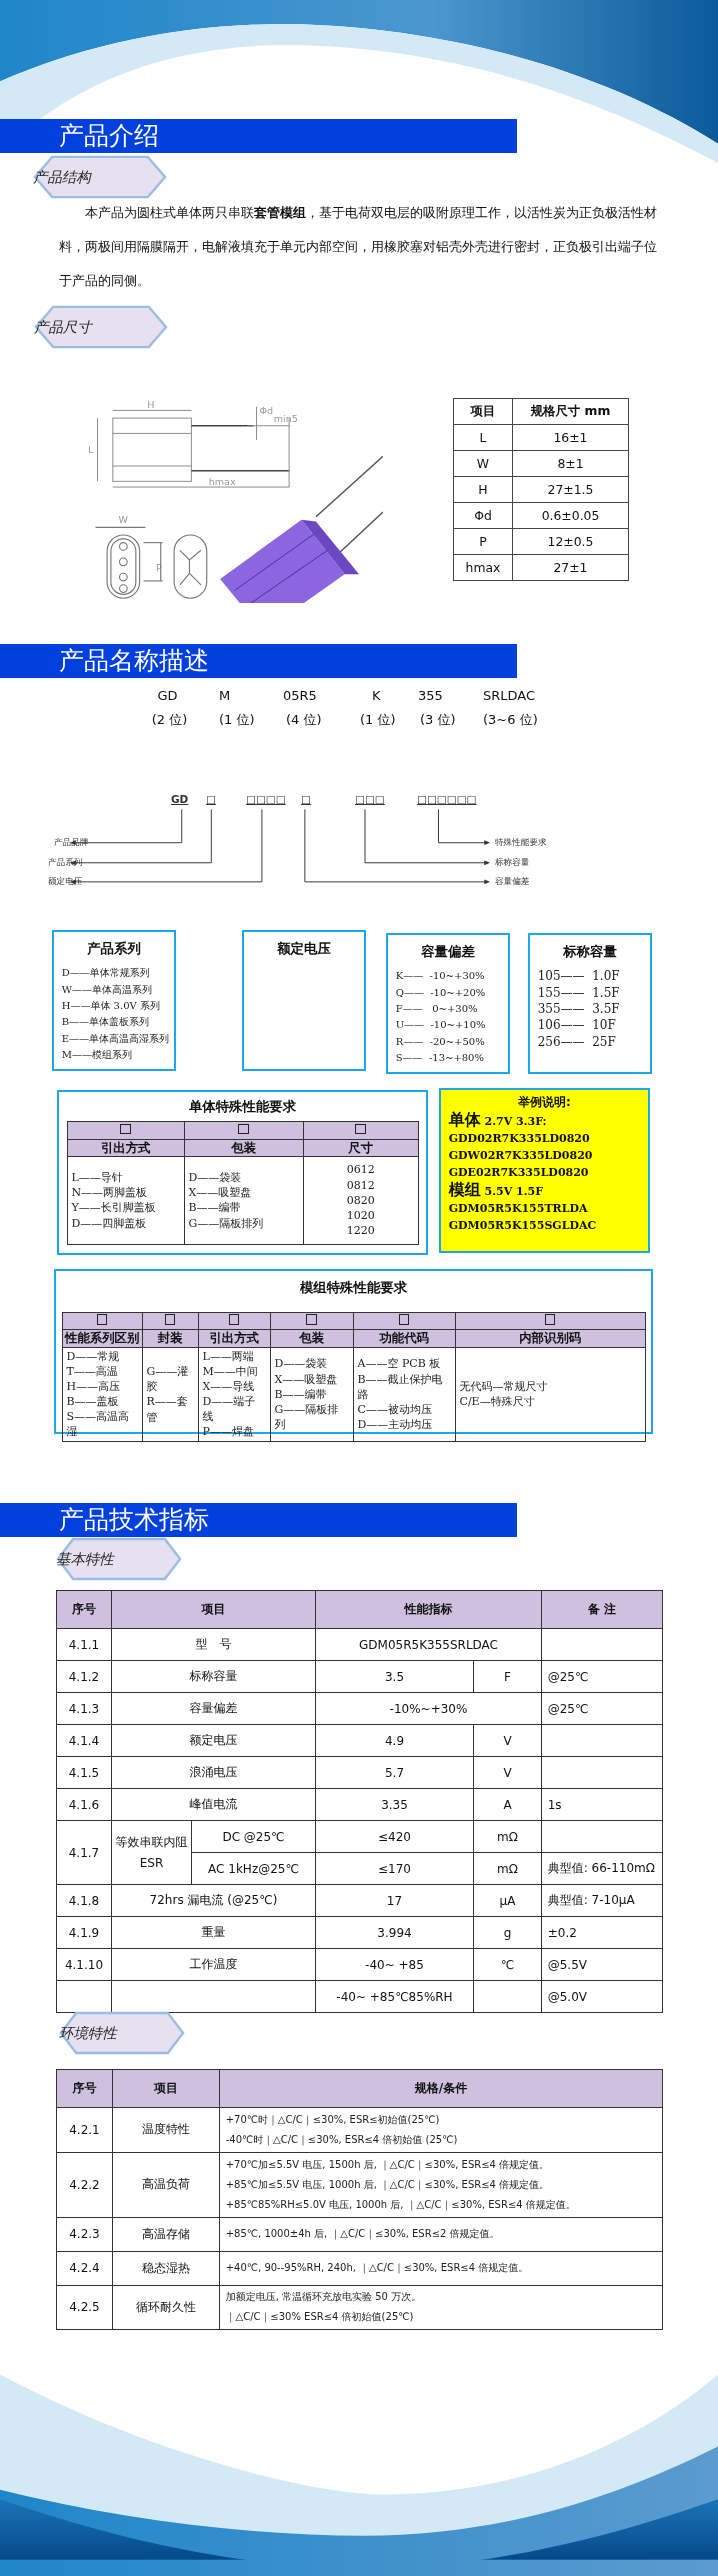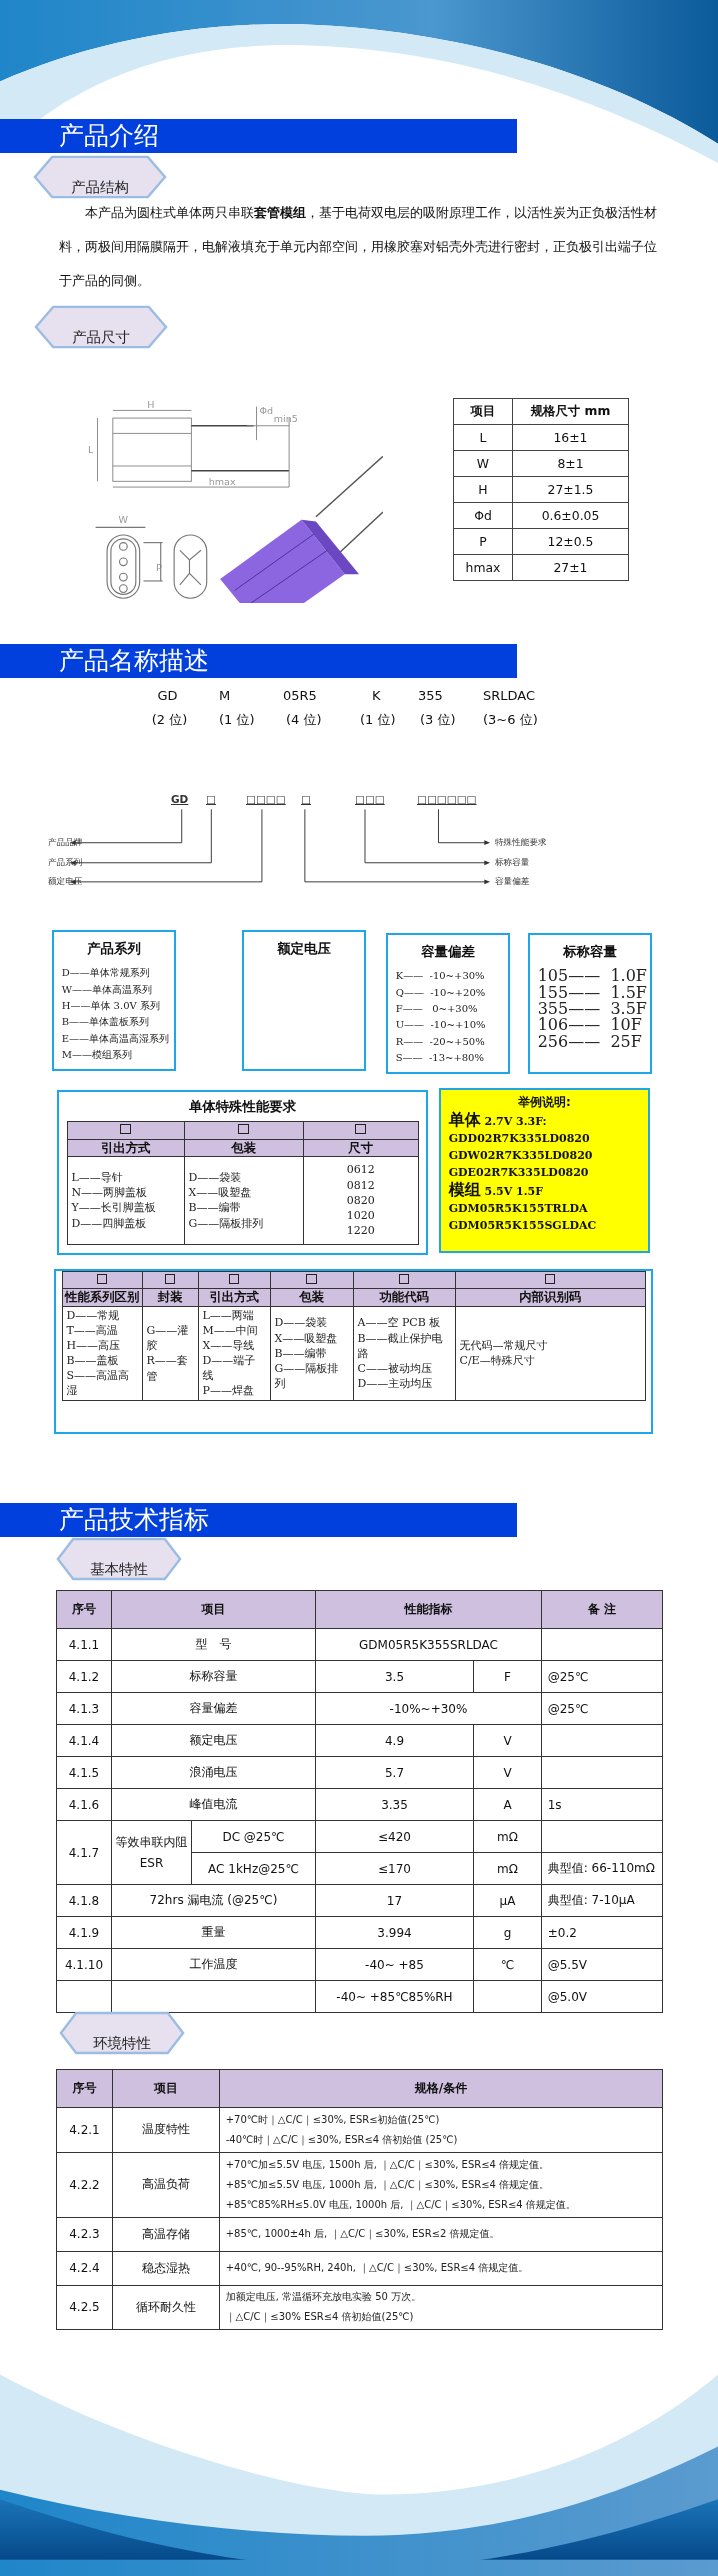--- a/index.html
+++ b/index.html
@@ -4,21 +4,21 @@
 <style>
   * { box-sizing: border-box; margin: 0; padding: 0; }
   body { width: 718px; height: 2576px; background: #fff; font-family: "DejaVu Sans", sans-serif; color: #111; position: relative; overflow: hidden; }
   .abs { position: absolute; }
   .wave-top { position: absolute; left: 0; top: 0; width: 718px; height: 163px; }
   .wave-bot { position: absolute; left: 0; top: 2365px; width: 718px; height: 211px; }
 
   .sec-bar { position: absolute; left: 0; width: 517px; height: 34px; background: #0240dd; color: #fff; font-size: 25px; line-height: 34px; padding-left: 59px; font-weight: normal; letter-spacing: 0; }
   .hex { position: absolute; width: 134px; height: 44px; }
   .hex svg { position: absolute; left: 0; top: 0; }
-  .hex span { position: absolute; left: 0; top: 10px; width: 100%; height: 100%; text-align: center; line-height: 44px; font-size: 14.4px; color: #222; }
+  .hex span { position: absolute; left: 0; top: 0; width: 100%; height: 100%; line-height: 44px; font-size: 14.4px; color: #222; font-style: italic; }
 
   .intro { position: absolute; left: 59px; top: 196px; width: 599px; font-size: 13px; line-height: 34px; color: #111; }
   .intro b { font-weight: bold; }
 
   table { border-collapse: collapse; }
   .dim-table { position: absolute; left: 453px; top: 398px; width: 176px; font-size: 12.4px; }
   .dim-table td, .dim-table th { border: 1px solid #444; height: 26px; text-align: center; font-weight: normal; }
   .dim-table th { font-weight: bold; }
 
   .drawing { position: absolute; left: 86px; top: 397px; width: 297px; height: 206px; }
@@ -206,21 +206,21 @@
         <polygon points="462,71 456,68.5 456,73.5"></polygon>
         <polygon points="462,91 456,88.5 456,93.5"></polygon>
     </g>
   </svg>
   <span class="lbl" style="left:123px; top:-1.9px; font-size:10.5px; font-weight:bold; text-decoration:underline;">GD</span>
   <span class="lbl" style="left:158px; top:-1.9px; font-size:10.5px; text-decoration:underline;">□</span>
   <span class="lbl" style="left:198px; top:-1.9px; font-size:10.5px; text-decoration:underline;">□□□□</span>
   <span class="lbl" style="left:253px; top:-1.9px; font-size:10.5px; text-decoration:underline;">□</span>
   <span class="lbl" style="left:307px; top:-1.9px; font-size:10.5px; text-decoration:underline;">□□□</span>
   <span class="lbl" style="left:369px; top:-1.9px; font-size:10.5px; text-decoration:underline;">□□□□□□</span>
-  <span class="lbl" style="left:0; top:42px;">产品品牌</span>
+  <span class="lbl" style="left:6px; top:42px;">产品品牌</span>
   <span class="lbl" style="left:0; top:62px;">产品系列</span>
   <span class="lbl" style="left:0; top:81px;">额定电压</span>
   <span class="lbl" style="left:447px; top:42px;">特殊性能要求</span>
   <span class="lbl" style="left:447px; top:62px;">标称容量</span>
   <span class="lbl" style="left:447px; top:81px;">容量偏差</span>
 </div>
 
 <div class="box" style="left:52px; top:930px; width:124px; height:141px;">
   <h4>产品系列</h4>
   <div class="lines" style="font-size:10px; line-height:16.3px; padding-top:7.7px;"><div>D——单体常规系列</div><div>W——单体高温系列</div><div>H——单体 3.0V 系列</div><div>B——单体盖板系列</div><div>E——单体高温高湿系列</div><div>M——模组系列</div></div>
@@ -230,21 +230,21 @@
   <h4>额定电压</h4>
 </div>
 
 <div class="box" style="left:386px; top:933px; width:124px; height:141px;">
   <h4>容量偏差</h4>
   <div class="lines" style="font-size:10px; line-height:16.3px; padding-top:7.7px;"><div>K——  -10~+30%</div><div>Q——  -10~+20%</div><div>F——   0~+30%</div><div>U——  -10~+10%</div><div>R——  -20~+50%</div><div>S——  -13~+80%</div></div>
 </div>
 
 <div class="box" style="left:528px; top:933px; width:124px; height:141px;">
   <h4>标称容量</h4>
-  <div class="lines" style="font-size:16px; line-height:16.3px; padding-top:7.7px;"><div>105——  1.0F</div><div>155——  1.5F</div><div>355——  3.5F</div><div>106——  10F</div><div>256——  25F</div></div>
+  <div class="lines" style="font-size:12px; line-height:16.3px; padding-top:7.7px;"><div>105——  1.0F</div><div>155——  1.5F</div><div>355——  3.5F</div><div>106——  10F</div><div>256——  25F</div></div>
 </div>
 
 <div class="box" style="left:57px; top:1090px; width:371px; height:165px;">
   <h4 style="margin-top:5.7px; margin-bottom:5.7px;">单体特殊性能要求</h4>
   <table class="sp-table" style="margin-left:7.7px; width:352px;">
     <tbody>
         <tr>
       <th style="width:117px;"><span class="sq"></span></th>
       <th style="width:119px;"><span class="sq"></span></th>
       <th><span class="sq"></span></th>
@@ -284,20 +284,21 @@
   <div><span class="h">单体</span> <span>2.7V 3.3F:</span></div>
   <div>GDD02R7K335LD0820</div>
   <div>GDW02R7K335LD0820</div>
   <div>GDE02R7K335LD0820</div>
   <div><span class="h">模组</span> <span>5.5V 1.5F</span></div>
   <div>GDM05R5K155TRLDA</div>
   <div>GDM05R5K155SGLDAC</div>
 </div>
 
 <div class="box" style="left:54px; top:1269px; width:599px; height:165px;">
+  <h4 style="margin-top:7.7px; margin-bottom:15.3px;">模组特殊性能要求</h4>
   <table class="sp-table" style="margin-left:5.7px; width:584px;padding-left:8px;">
     <tbody>
         <tr>
       <th style="width:80px;"><span class="sq"></span></th>
       <th style="width:56px;"><span class="sq"></span></th>
       <th style="width:72px;"><span class="sq"></span></th>
       <th style="width:83px;"><span class="sq"></span></th>
       <th style="width:102px;"><span class="sq"></span></th>
       <th><span class="sq"></span></th>
     </tr>

